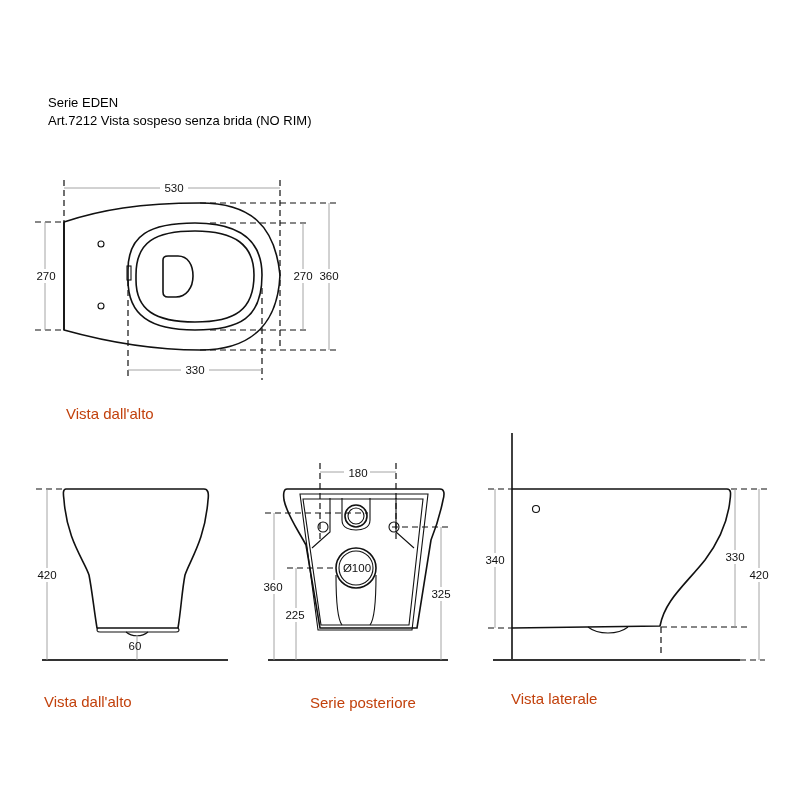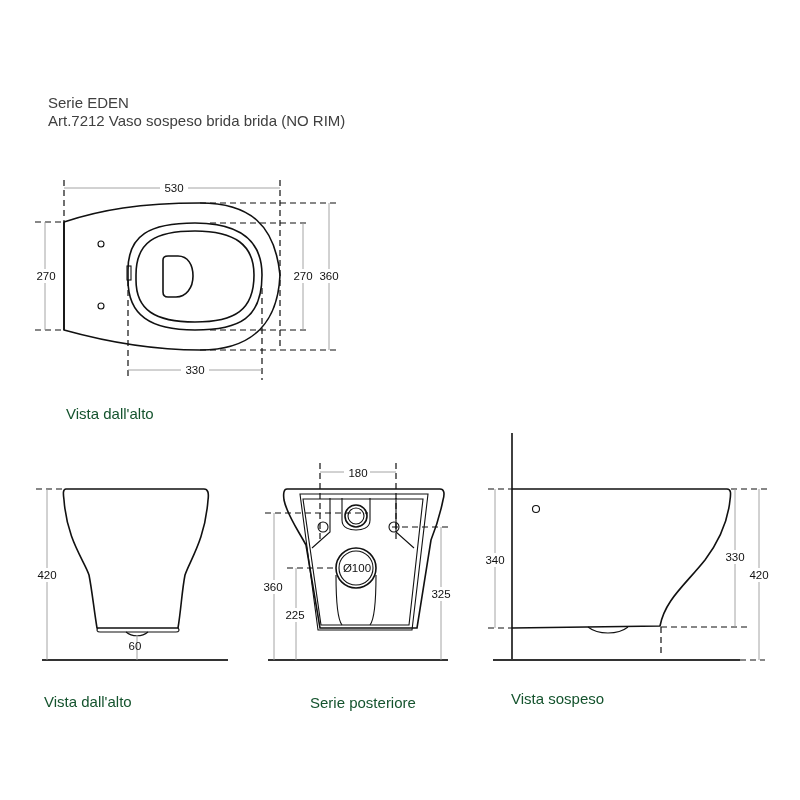--- a/index.html
+++ b/index.html
@@ -1,31 +1,31 @@
 <!DOCTYPE html>
 <html><head>
 <meta charset="utf-8">
 <style>
   html, body { margin: 0; padding: 0; background: #ffffff; }
   body { width: 800px; height: 800px; position: relative; overflow: hidden; font-family: "Liberation Sans", sans-serif; color: #111; }
-  .title { position: absolute; left: 48px; font-size: 15px; line-height: 18px; color: #404040; }
-  .caption { position: absolute; font-size: 15px; color: #14532d; text-align: right; }
+  .title { position: absolute; left: 48px; font-size: 13px; line-height: 18px; color: #000000; }
+  .caption { position: absolute; font-size: 15px; color: #c2410c; text-align: right; }
   svg { position: absolute; left: 0; top: 0; }
   .outline { fill: none; stroke: #111; stroke-width: 1.6; }
   .thin { fill: none; stroke: #111; stroke-width: 1.1; }
   .dash { fill: none; stroke: #111; stroke-width: 1.2; stroke-dasharray: 6 4; }
   .dim { fill: none; stroke: #9a9a9a; stroke-width: 0.9; }
   .ground { stroke: #333; stroke-width: 2; }
   .dimtext { font-family: "Liberation Sans", sans-serif; font-size: 11.5px; fill: #111; }
 </style>
 </head>
 <body>
 
 <div class="title" style="top:94px">Serie EDEN</div>
-<div class="title" style="top:112px">Art.7212  Vaso sospeso brida brida (NO RIM)</div>
+<div class="title" style="top:112px">Art.7212  Vista sospeso senza brida (NO RIM)</div>
 
 <svg width="800" height="800" viewBox="0 0 800 800">
 
   <g>
 
     <path class="outline" d="M64,222 C100,210 140,203 200,203 C250,203 275,225 280,275 C278,320 255,350 200,350 C150,350 100,340 64,330 Z"></path>
     <line class="outline" x1="64" y1="222" x2="64" y2="330"></line>
 
     <path class="outline" d="M128,270 C128,235 150,223 195,223 C240,223 262,240 262,275 C262,318 240,330 195,330 C150,330 128,315 128,280 Z"></path>
 
@@ -138,13 +138,13 @@
     <rect x="722" y="550" width="26" height="14" fill="#fff"></rect>
     <text class="dimtext" x="735" y="561" text-anchor="middle">330</text>
     <rect x="746" y="568" width="26" height="14" fill="#fff"></rect>
     <text class="dimtext" x="759" y="579" text-anchor="middle">420</text>
   </g>
 </svg>
 
 <div class="caption" style="left:66px; top:405px">Vista dall'alto</div>
 <div class="caption" style="left:44px; top:693px">Vista dall'alto</div>
 <div class="caption" style="left:310px; top:694px">Serie posteriore</div>
-<div class="caption" style="left:511px; top:690px">Vista sospeso</div>
+<div class="caption" style="left:511px; top:690px">Vista laterale</div>
 
 </body></html>

